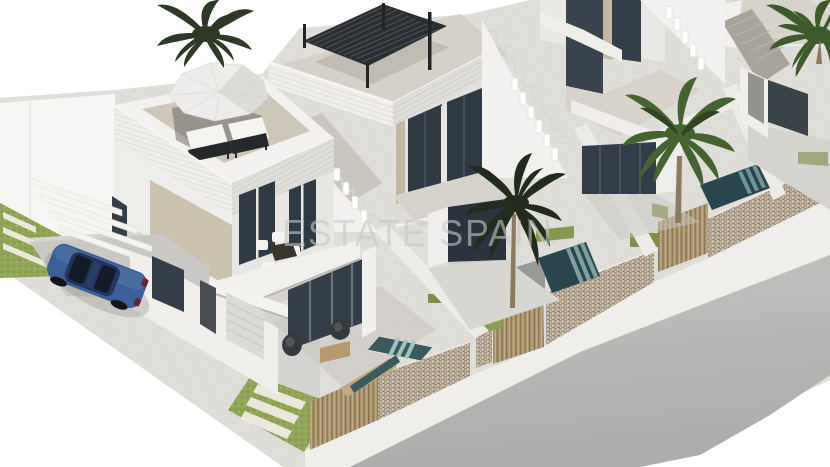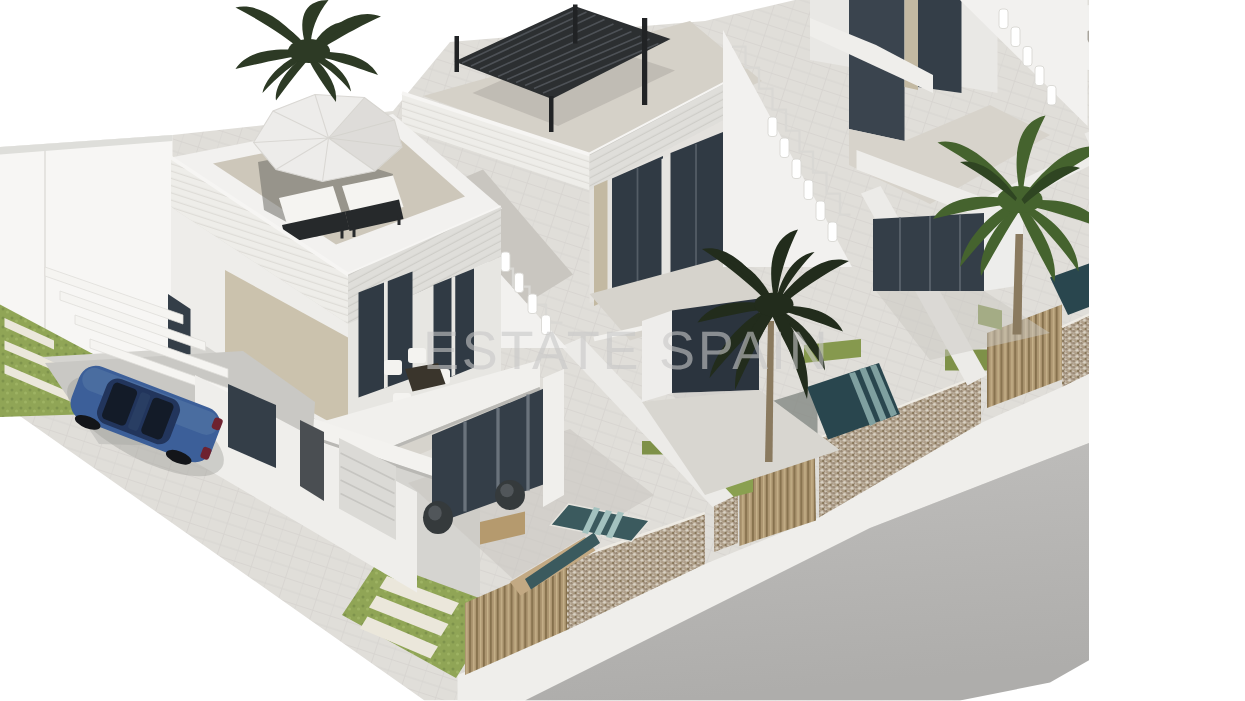--- a/index.html
+++ b/index.html
@@ -1,16 +1,16 @@
 <!DOCTYPE html>
 <html><head>
 <meta charset="utf-8">
 <style>
   html,body{margin:0;padding:0;background:#ffffff;}
-  #scene{width:726px;height:467px;position:relative;overflow:hidden;
+  #scene{width:830px;height:467px;position:relative;overflow:hidden;
     font-family:"Liberation Sans",sans-serif;}
 </style>
 </head>
 <body>
 <div id="scene">
 <svg width="830" height="467" viewBox="0 0 830 467" xmlns="http://www.w3.org/2000/svg">
 <defs>
   <pattern id="stone" width="5" height="4" patternUnits="userSpaceOnUse">
     <rect width="5" height="4" fill="#bfb2a0"></rect>
     <circle cx="1" cy="0.8" r="0.8" fill="#968672"></circle>

